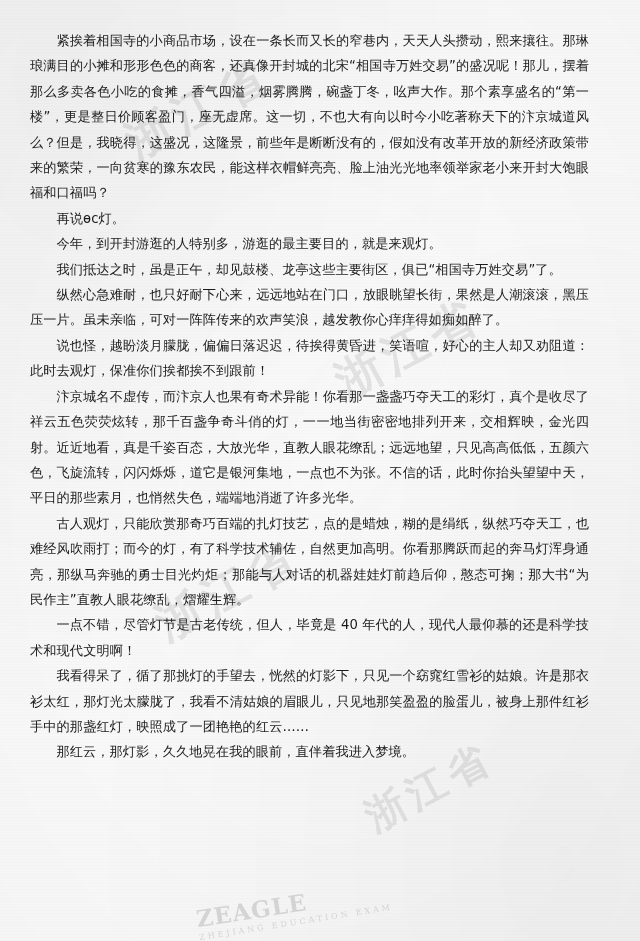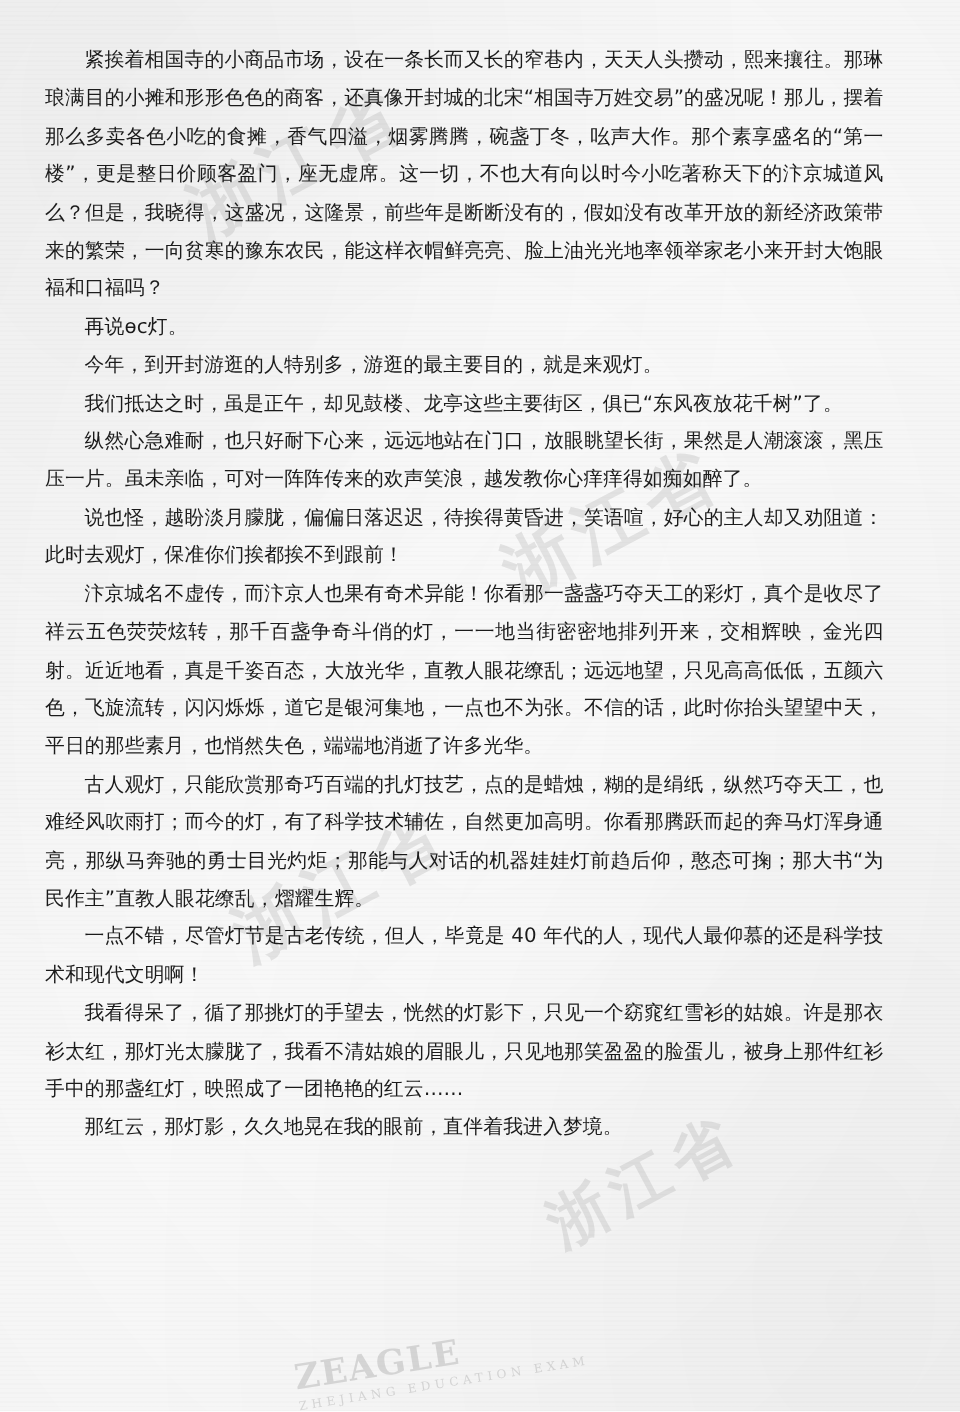--- a/index.html
+++ b/index.html
@@ -107,21 +107,21 @@
 
   <div class="wm-brand">
     <span>ZEAGLE</span>
     <small>ZHEJIANG EDUCATION EXAM</small>
   </div>
 
   <div class="body-text">
     <p>紧挨着相国寺的小商品市场，设在一条长而又长的窄巷内，天天人头攒动，熙来攘往。那琳琅满目的小摊和形形色色的商客，还真像开封城的北宋“相国寺万姓交易”的盛况呢！那儿，摆着那么多卖各色小吃的食摊，香气四溢，烟雾腾腾，碗盏丁冬，吆声大作。那个素享盛名的“第一楼”，更是整日价顾客盈门，座无虚席。这一切，不也大有向以时今小吃著称天下的汴京城道风么？但是，我晓得，这盛况，这隆景，前些年是断断没有的，假如没有改革开放的新经济政策带来的繁荣，一向贫寒的豫东农民，能这样衣帽鲜亮亮、脸上油光光地率领举家老小来开封大饱眼福和口福吗？</p>
     <p>再说өс灯。</p>
     <p>今年，到开封游逛的人特别多，游逛的最主要目的，就是来观灯。</p>
-    <p>我们抵达之时，虽是正午，却见鼓楼、龙亭这些主要街区，俱已“东风夜放花千树”了。</p>
+    <p>我们抵达之时，虽是正午，却见鼓楼、龙亭这些主要街区，俱已“相国寺万姓交易”了。</p>
     <p>纵然心急难耐，也只好耐下心来，远远地站在门口，放眼眺望长街，果然是人潮滚滚，黑压压一片。虽未亲临，可对一阵阵传来的欢声笑浪，越发教你心痒痒得如痴如醉了。</p>
     <p>说也怪，越盼淡月朦胧，偏偏日落迟迟，待挨得黄昏进，笑语喧，好心的主人却又劝阻道：此时去观灯，保准你们挨都挨不到跟前！</p>
     <p class="u">汴京城名不虚传，而汴京人也果有奇术异能！你看那一盏盏巧夺天工的彩灯，真个是收尽了祥云五色荧荧炫转，那千百盏争奇斗俏的灯，一一地当街密密地排列开来，交相辉映，金光四射。近近地看，真是千姿百态，大放光华，直教人眼花缭乱；远远地望，只见高高低低，五颜六色，飞旋流转，闪闪烁烁，道它是银河集地，一点也不为张。不信的话，此时你抬头望望中天，平日的那些素月，也悄然失色，端端地消逝了许多光华。</p>
     <p>古人观灯，只能欣赏那奇巧百端的扎灯技艺，点的是蜡烛，糊的是绢纸，纵然巧夺天工，也难经风吹雨打；而今的灯，有了科学技术辅佐，自然更加高明。你看那腾跃而起的奔马灯浑身通亮，那纵马奔驰的勇士目光灼炬；那能与人对话的机器娃娃灯前趋后仰，憨态可掬；那大书“为民作主”直教人眼花缭乱，熠耀生辉。</p>
     <p>一点不错，尽管灯节是古老传统，但人，毕竟是 40 年代的人，现代人最仰慕的还是科学技术和现代文明啊！</p>
     <p class="u">我看得呆了，循了那挑灯的手望去，恍然的灯影下，只见一个窈窕红雪衫的姑娘。许是那衣衫太红，那灯光太朦胧了，我看不清姑娘的眉眼儿，只见地那笑盈盈的脸蛋儿，被身上那件红衫手中的那盏红灯，映照成了一团艳艳的红云……</p>
     <p>那红云，那灯影，久久地晃在我的眼前，直伴着我进入梦境。</p>
 
   </div>
 

